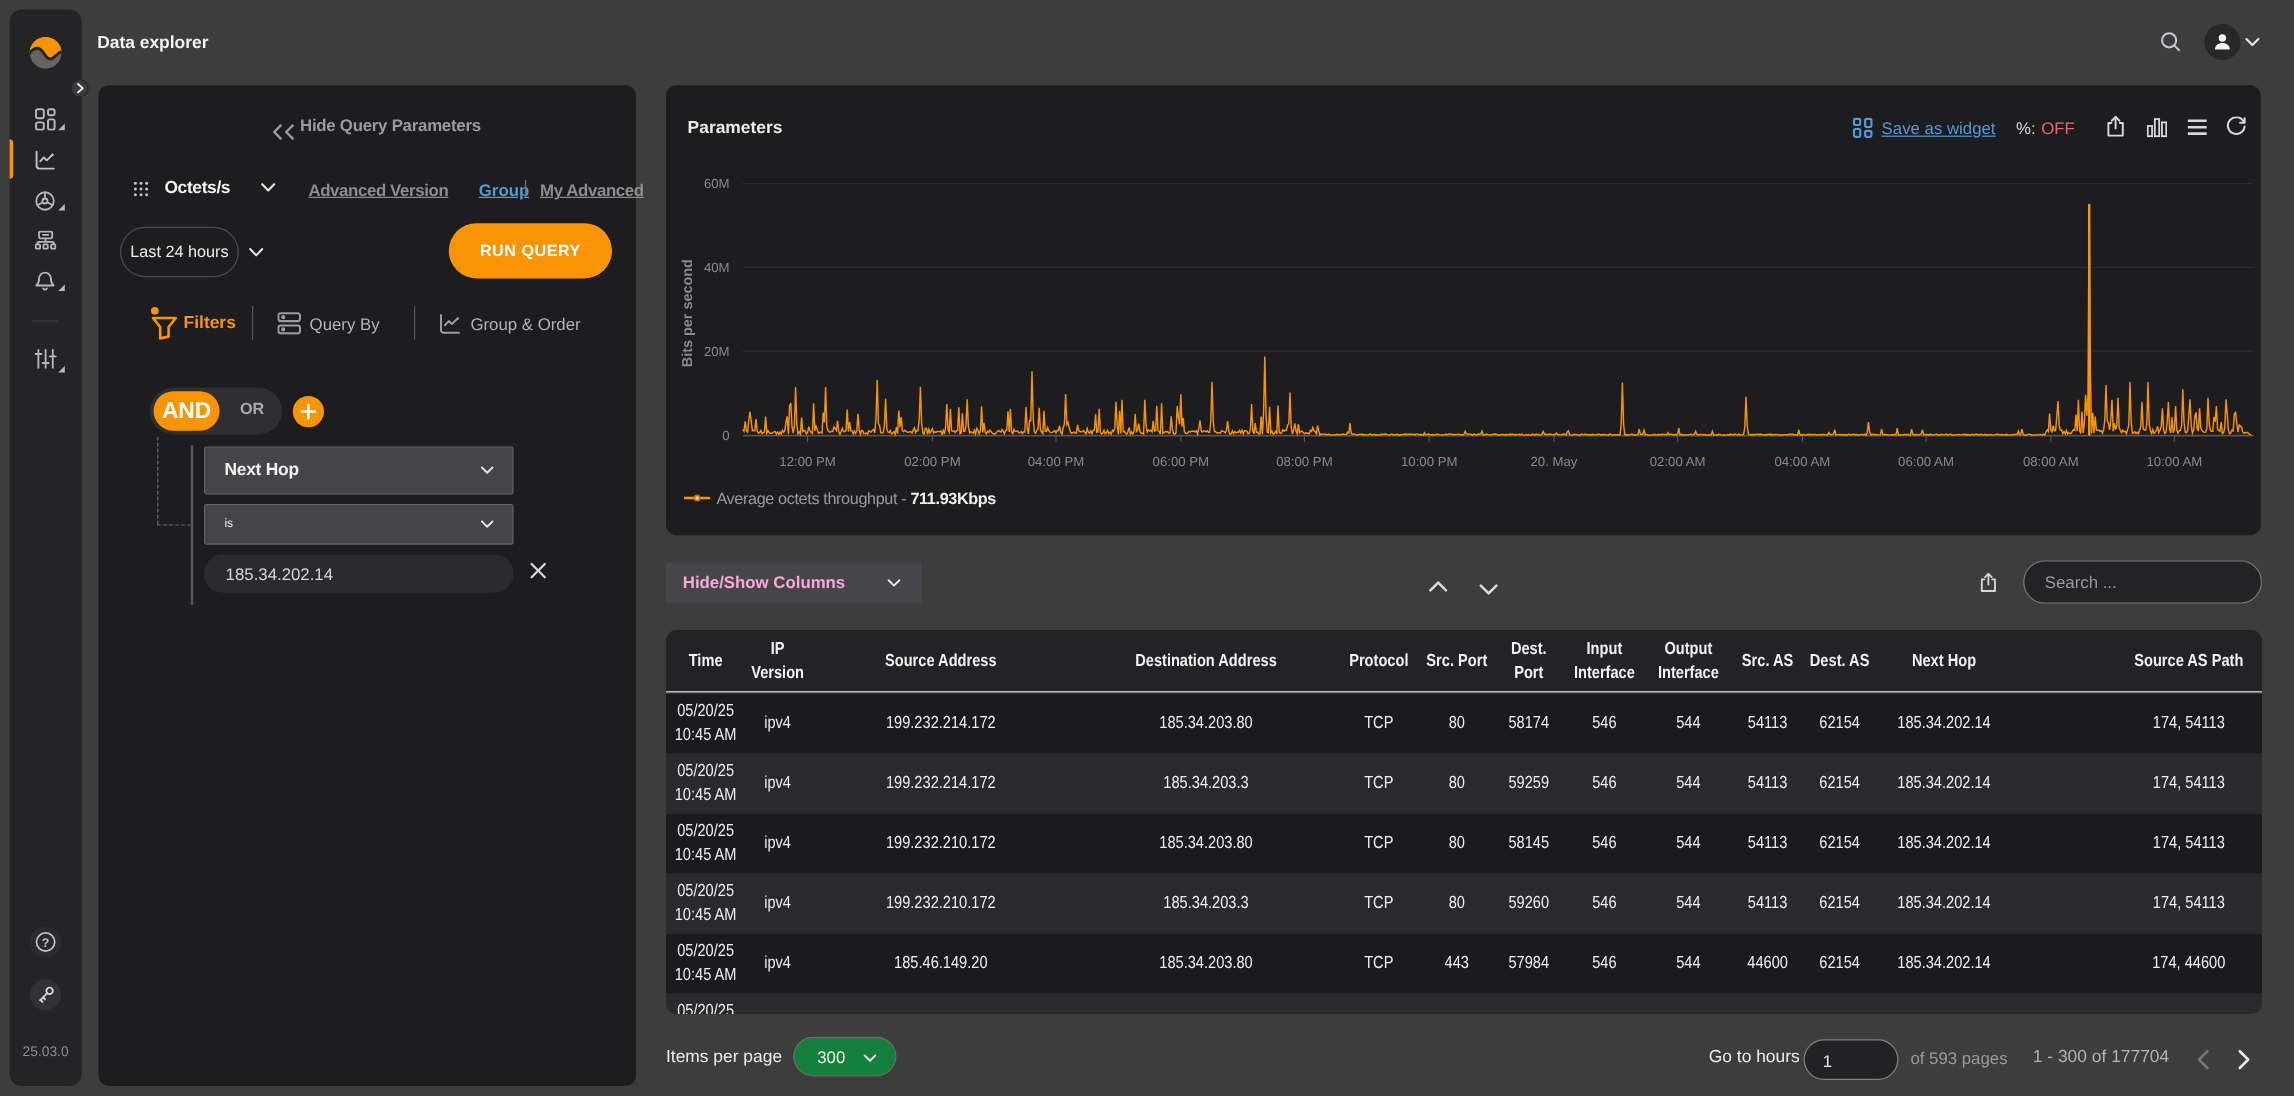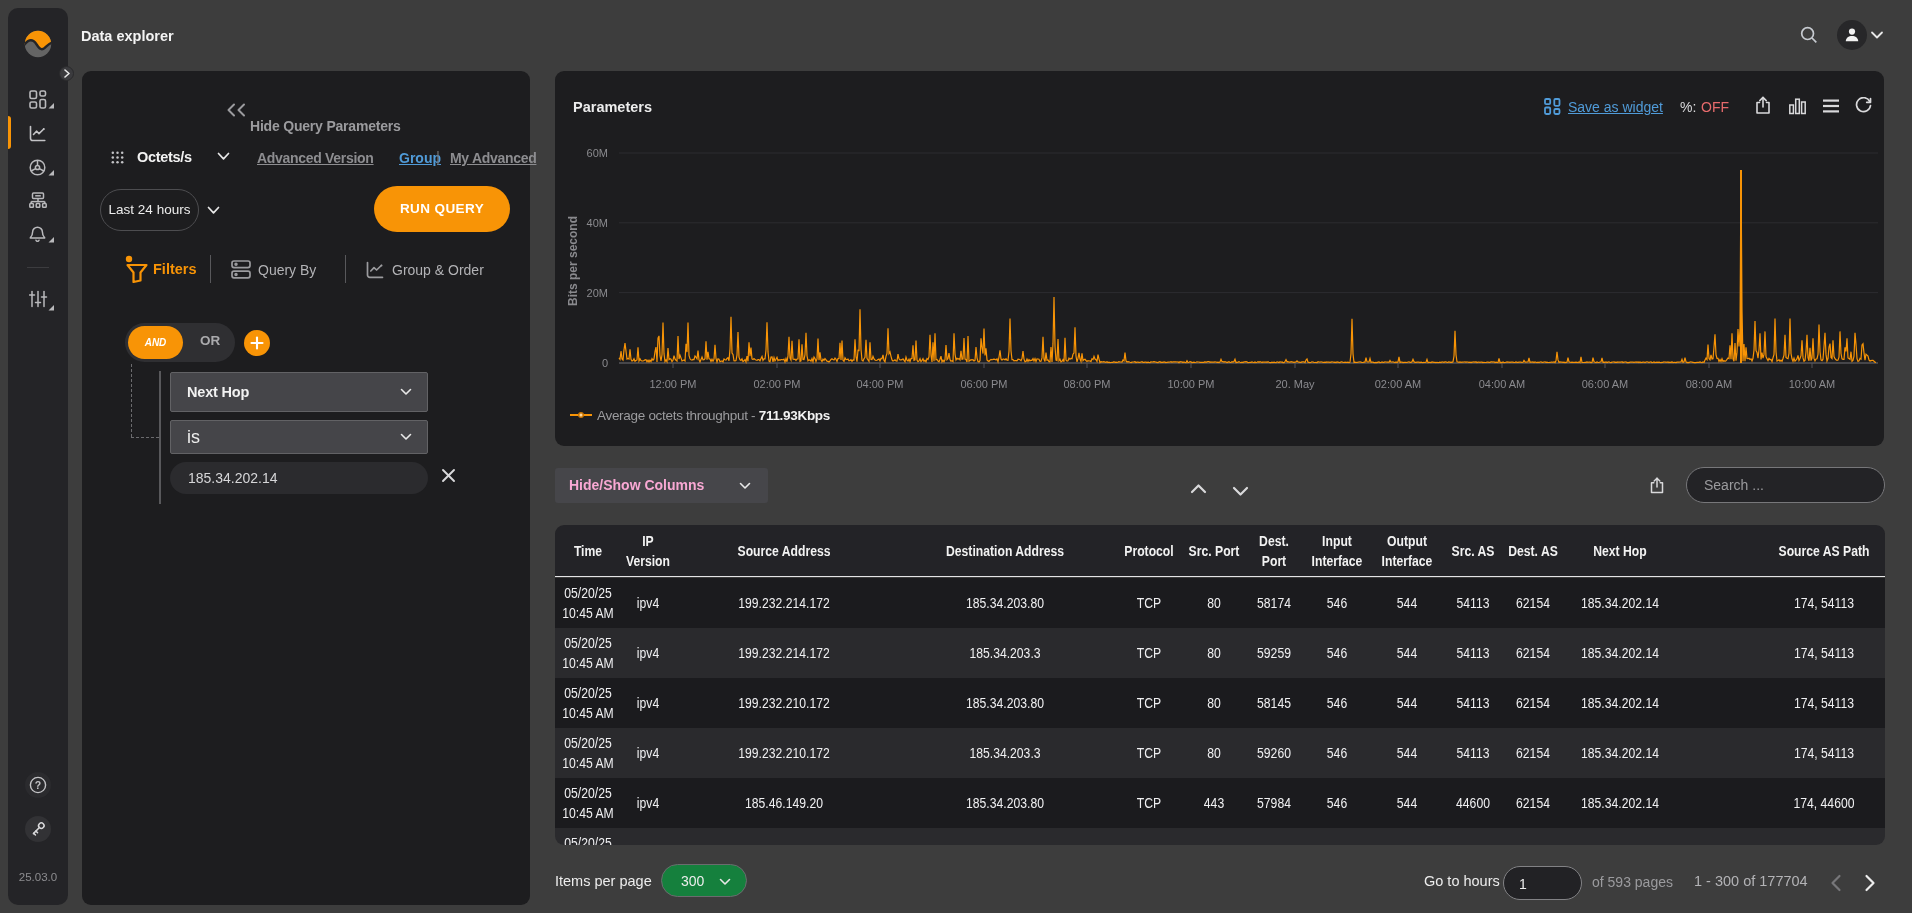--- a/index.html
+++ b/index.html
@@ -115,21 +115,21 @@
     <line x1="14" y1="20" x2="16.4" y2="20"></line>
   </g>
 </svg>
 <div class="abs" style="left:8px; top:871px; width:60px; text-align:center; font-size:11.5px; color:#8d8d90;">25.03.0</div>
 
 <div class="panel" style="left:82px; top:71px; width:448px; height:834px;"></div>
 <svg class="abs" style="left:226px; top:103px;" width="22" height="14" viewBox="0 0 22 14" fill="none" stroke="#9b9b9e" stroke-width="2" stroke-linecap="round" stroke-linejoin="round">
   <path d="M8 1.5 L2.5 7 L8 12.5"></path>
     <path d="M18 1.5 L12.5 7 L18 12.5"></path>
 </svg>
-<div class="abs" style="left:250px; top:118px; font-size:14px; font-weight:700; color:#9b9b9e; letter-spacing:-0.2px;">Hide Query Parameters</div>
+<div class="abs" style="left:250px; top:96px; font-size:14px; font-weight:700; color:#9b9b9e; letter-spacing:-0.2px;">Hide Query Parameters</div>
 
 <svg class="abs" style="left:111px; top:151px;" width="13" height="13" viewBox="0 0 13 13" fill="#c3c3c6">
   <circle cx="1.8" cy="1.8" r="1.25"></circle>
     <circle cx="6.5" cy="1.8" r="1.25"></circle>
     <circle cx="11.2" cy="1.8" r="1.25"></circle>
   <circle cx="1.8" cy="6.5" r="1.25"></circle>
     <circle cx="6.5" cy="6.5" r="1.25"></circle>
     <circle cx="11.2" cy="6.5" r="1.25"></circle>
   <circle cx="1.8" cy="11.2" r="1.25"></circle>
     <circle cx="6.5" cy="11.2" r="1.25"></circle>
@@ -165,38 +165,38 @@
 <div class="abs" style="left:258px; top:262px; font-size:14px; color:#b3b3b6;">Query By</div>
 <div class="abs" style="left:345px; top:255px; width:1px; height:28px; background:#58585b;"></div>
 <svg class="abs" style="left:366px; top:261px;" width="18" height="18" viewBox="0 0 18 18" fill="none" stroke="#9b9b9e" stroke-width="1.7" stroke-linecap="round" stroke-linejoin="round">
   <path d="M1.5 1.5 V14 a2.3 2.3 0 0 0 2.3 2.3 H16.5"></path>
   <path d="M4.8 10 L8 6.6 L10.6 9 L15.3 4.5"></path>
   <circle cx="15.5" cy="4.4" r="1" fill="#9b9b9e" stroke="none"></circle>
 </svg>
 <div class="abs" style="left:392px; top:262px; font-size:14px; color:#b3b3b6;">Group &amp; Order</div>
 
 <div class="abs" style="left:125px; top:323px; width:110px; height:39px; background:#2f2f32; border-radius:20px;"></div>
-<div class="abs" style="left:128px; top:326px; width:55px; height:33px; background:#f89406; border-radius:17px; color:#fff; font-size:10px; font-weight:700; line-height:33px; text-align:center;font-style:italic;">AND</div>
+<div class="abs" style="left:128px; top:326px; width:55px; height:33px; background:#f89406; border-radius:17px; color:#fff; font-size:19px; font-weight:700; line-height:33px; text-align:center;">AND</div>
 <div class="abs" style="left:200px; top:333px; font-size:13.5px; font-weight:700; color:#aaaaad;">OR</div>
 <div class="abs" style="left:244px; top:330px; width:26px; height:26px; background:#f89406; border-radius:50%;"></div>
 <svg class="abs" style="left:250px; top:336px;" width="14" height="14" viewBox="0 0 14 14" stroke="#fff" stroke-width="2.1" stroke-linecap="round">
   <line x1="7" y1="1.5" x2="7" y2="12.5"></line>
     <line x1="1.5" y1="7" x2="12.5" y2="7"></line>
 </svg>
 
 <div class="abs" style="left:131px; top:364px; width:1px; height:73px; border-left:1.5px dashed #6b6b6e;"></div>
 <div class="abs" style="left:131px; top:437px; width:28px; height:1px; border-top:1.5px dashed #6b6b6e;"></div>
 <div class="abs" style="left:159px; top:371px; width:1.5px; height:133px; background:#58585b;"></div>
 
 <div class="abs" style="left:170px; top:372px; width:258px; height:40px; background:#454549; border:1px solid #626265; border-radius:2px; color:#f2f2f2; font-size:14.5px; font-weight:700; line-height:38px; padding-left:16px; letter-spacing:-0.2px;">Next Hop</div>
 <svg class="abs" style="left:400px; top:388px;" width="12" height="8" viewBox="0 0 12 8" fill="none" stroke="#e8e8e8" stroke-width="1.6" stroke-linecap="round" stroke-linejoin="round">
   <path d="M1.5 1.5 L6 6 L10.5 1.5"></path>
 </svg>
 
-<div class="abs" style="left:170px; top:420px; width:258px; height:34px; background:#454549; border:1px solid #626265; border-radius:2px; color:#ededed; font-size:18px; line-height:32px; padding-left:16px;">is</div>
+<div class="abs" style="left:170px; top:420px; width:258px; height:34px; background:#454549; border:1px solid #626265; border-radius:2px; color:#ededed; font-size:10px; line-height:32px; padding-left:16px;">is</div>
 <svg class="abs" style="left:400px; top:433px;" width="12" height="8" viewBox="0 0 12 8" fill="none" stroke="#e8e8e8" stroke-width="1.6" stroke-linecap="round" stroke-linejoin="round">
   <path d="M1.5 1.5 L6 6 L10.5 1.5"></path>
 </svg>
 
 <div class="abs" style="left:170px; top:462px; width:258px; height:32px; background:#2b2b2e; border-radius:16px; color:#d6d6d8; font-size:14px; line-height:32px; padding-left:18px;">185.34.202.14</div>
 <svg class="abs" style="left:441px; top:468px;" width="15" height="15" viewBox="0 0 15 15" stroke="#d9d9db" stroke-width="1.9" stroke-linecap="round">
   <line x1="2" y1="2" x2="13" y2="13"></line>
     <line x1="13" y1="2" x2="2" y2="13"></line>
 </svg>
 

